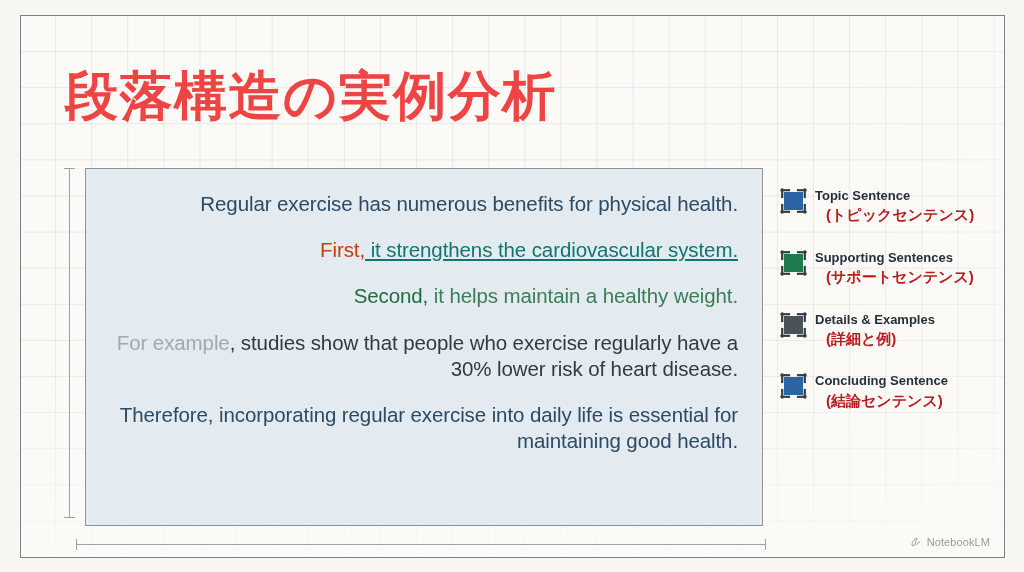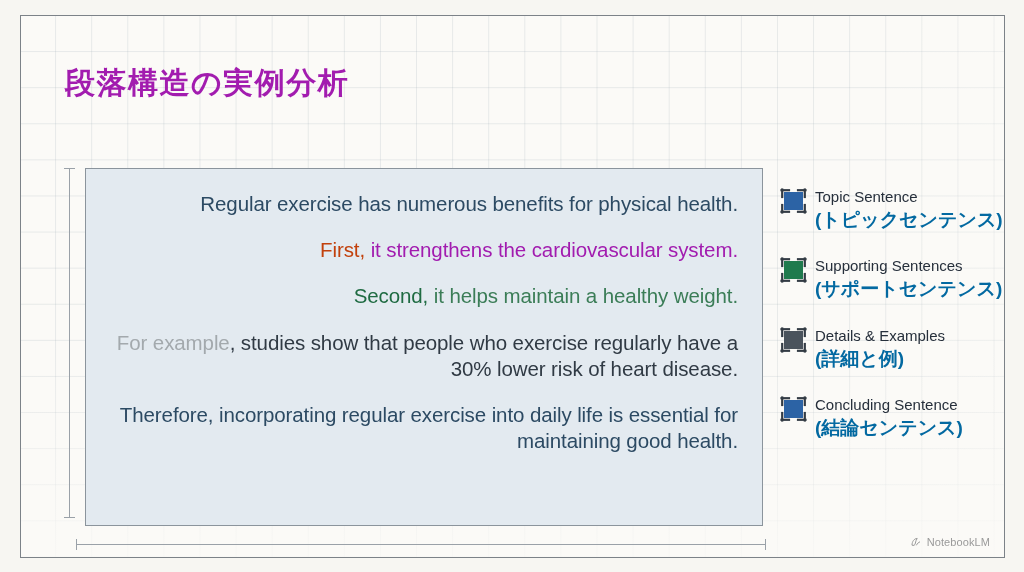--- a/index.html
+++ b/index.html
@@ -51,25 +51,25 @@
       linear-gradient(to bottom, rgba(251,250,247,0) 60%, rgba(251,250,247,0.55) 88%, rgba(251,250,247,0.85) 100%),
       linear-gradient(to right, rgba(251,250,247,0) 85%, rgba(251,250,247,0.35) 100%);
     pointer-events: none;
   }
 
   
   .title {
     position: absolute;
     left: 44px;
     top: 50px;
-    font-size: 30px;
+    font-size: 53px;
     line-height: 1.12;
     font-weight: 700;
     letter-spacing: 1.5px;
-    color: #a21caf;
+    color: #ef4444;
     white-space: nowrap;
     text-align: right;
   }
 
   
   .dim-v {
     position: absolute;
     left: 48px;
     top: 152px;
     width: 1px;
@@ -165,33 +165,34 @@
   }
   .swatch svg {
     position: absolute;
     left: -4px; top: -4px;
     width: 29px; height: 28px;
     overflow: visible;
   }
 
   .legend-text { min-width: 0; }
   .legend-en {
-    font-size: 15px;
-    font-weight: 400;
+    font-size: 13px;
+    font-weight: 700;
     color: #262f3b;
     line-height: 1.25;
     white-space: nowrap;
   }
   .legend-ja {
-    font-size: 19px;
+    font-size: 15px;
     font-weight: 700;
-    color: #0369a1;
+    color: #b91c1c;
     line-height: 1.3;
     margin-top: 1px;
     white-space: nowrap;
+    padding-left: 11px;
   }
 
   
   .watermark {
     position: absolute;
     right: 14px;
     bottom: 9px;
     display: flex;
     align-items: center;
     gap: 5px;
@@ -212,21 +213,21 @@
 
     <div class="title">段落構造の実例分析</div>
 
     <div class="dim-v"></div>
     <div class="dim-h"></div>
 
     <div class="card">
       <div class="card-inner">
         <div id="para-lines">
             <div class="para-line"><span class="c-topic" style="color: rgb(44, 74, 99);">Regular exercise has numerous benefits for physical health.</span></div>
-            <div class="para-line"><span class="c-marker-g" style="color: #c2410c;">First,</span><span class="c-body-g" style="color: #a21caf;"> it strengthens the cardiovascular system.</span></div>
+            <div class="para-line"><span class="c-marker-g" style="color: #c2410c;">First,</span><span class="c-body-g" style="color: #0f766e; text-decoration: underline;"> it strengthens the cardiovascular system.</span></div>
             <div class="para-line"><span class="c-marker-g" style="color: rgb(31, 107, 66);">Second,</span><span class="c-body-g" style="color: rgb(59, 125, 87);"> it helps maintain a healthy weight.</span></div>
             <div class="para-line"><span class="c-detail-m" style="color: rgb(163, 169, 173);">For example</span><span class="c-detail" style="color: rgb(48, 58, 68);">, studies show that people who exercise regularly have a 30% lower risk of heart disease.</span></div>
             <div class="para-line"><span class="c-concl" style="color: rgb(44, 74, 99);">Therefore, incorporating regular exercise into daily life is essential for maintaining good health.</span></div>
           </div>
       </div>
     </div>
 
     <div class="legend" id="legend-list">
         <div class="legend-item">
           <span class="swatch">

